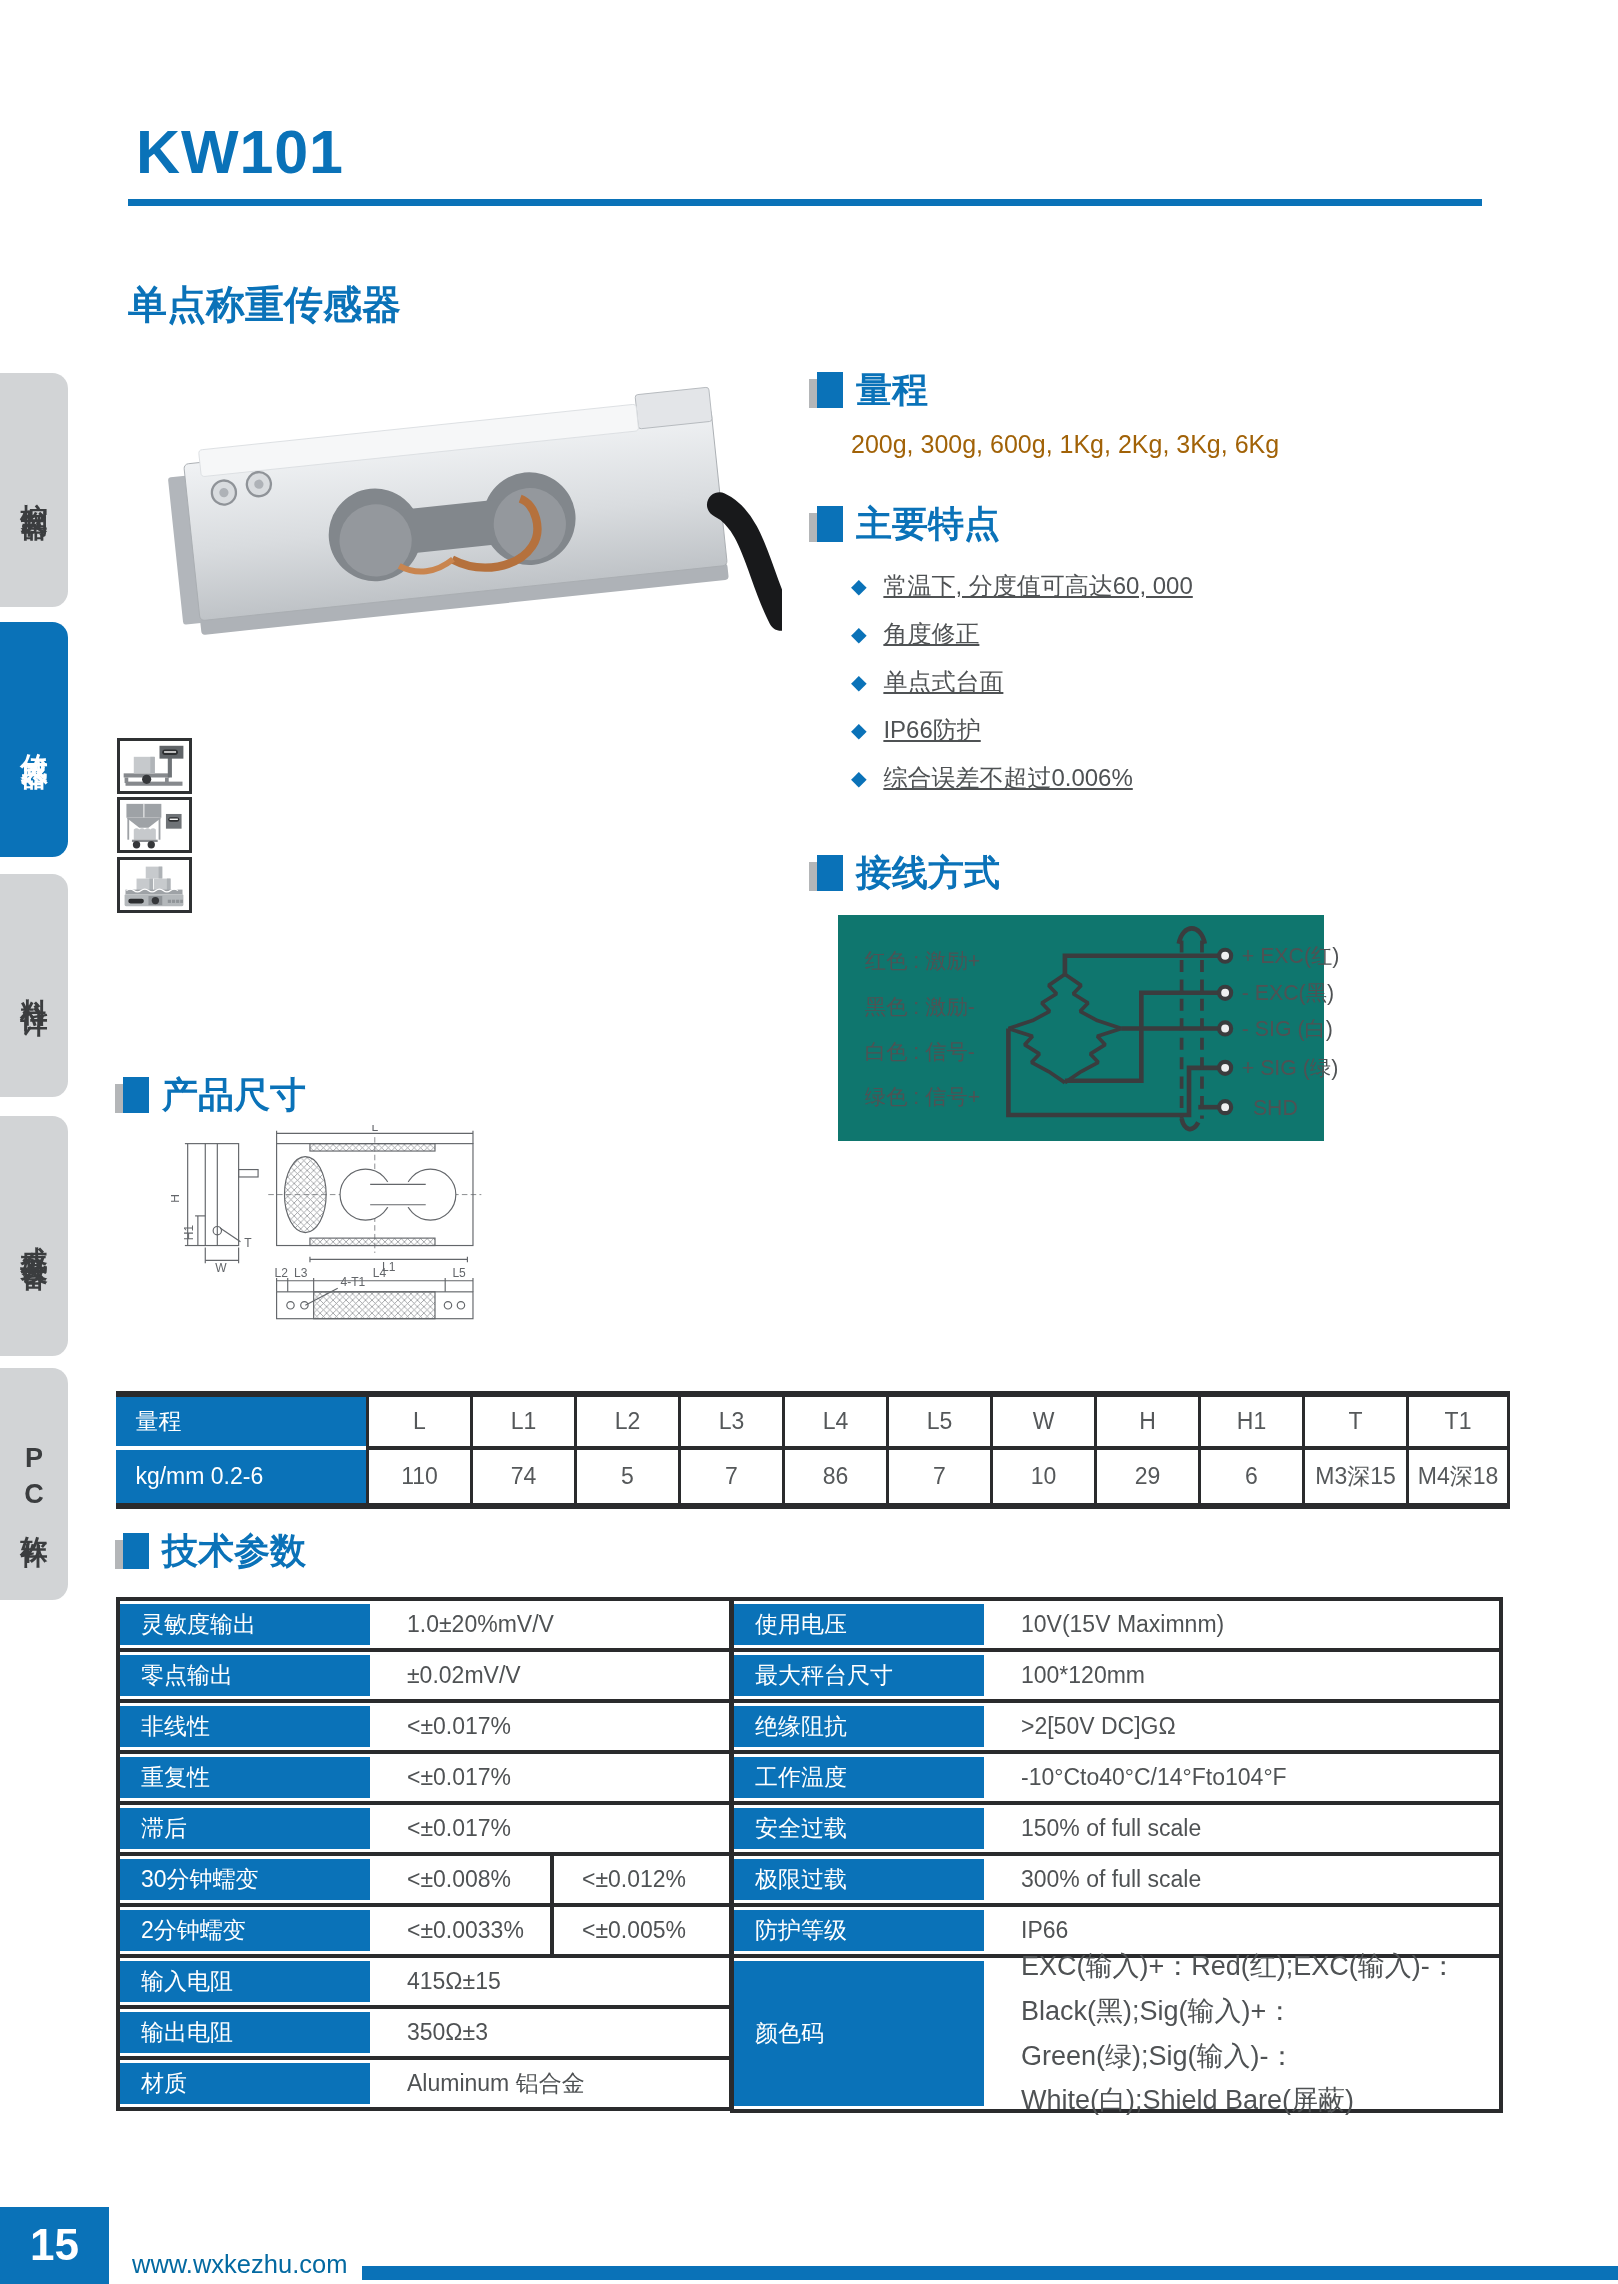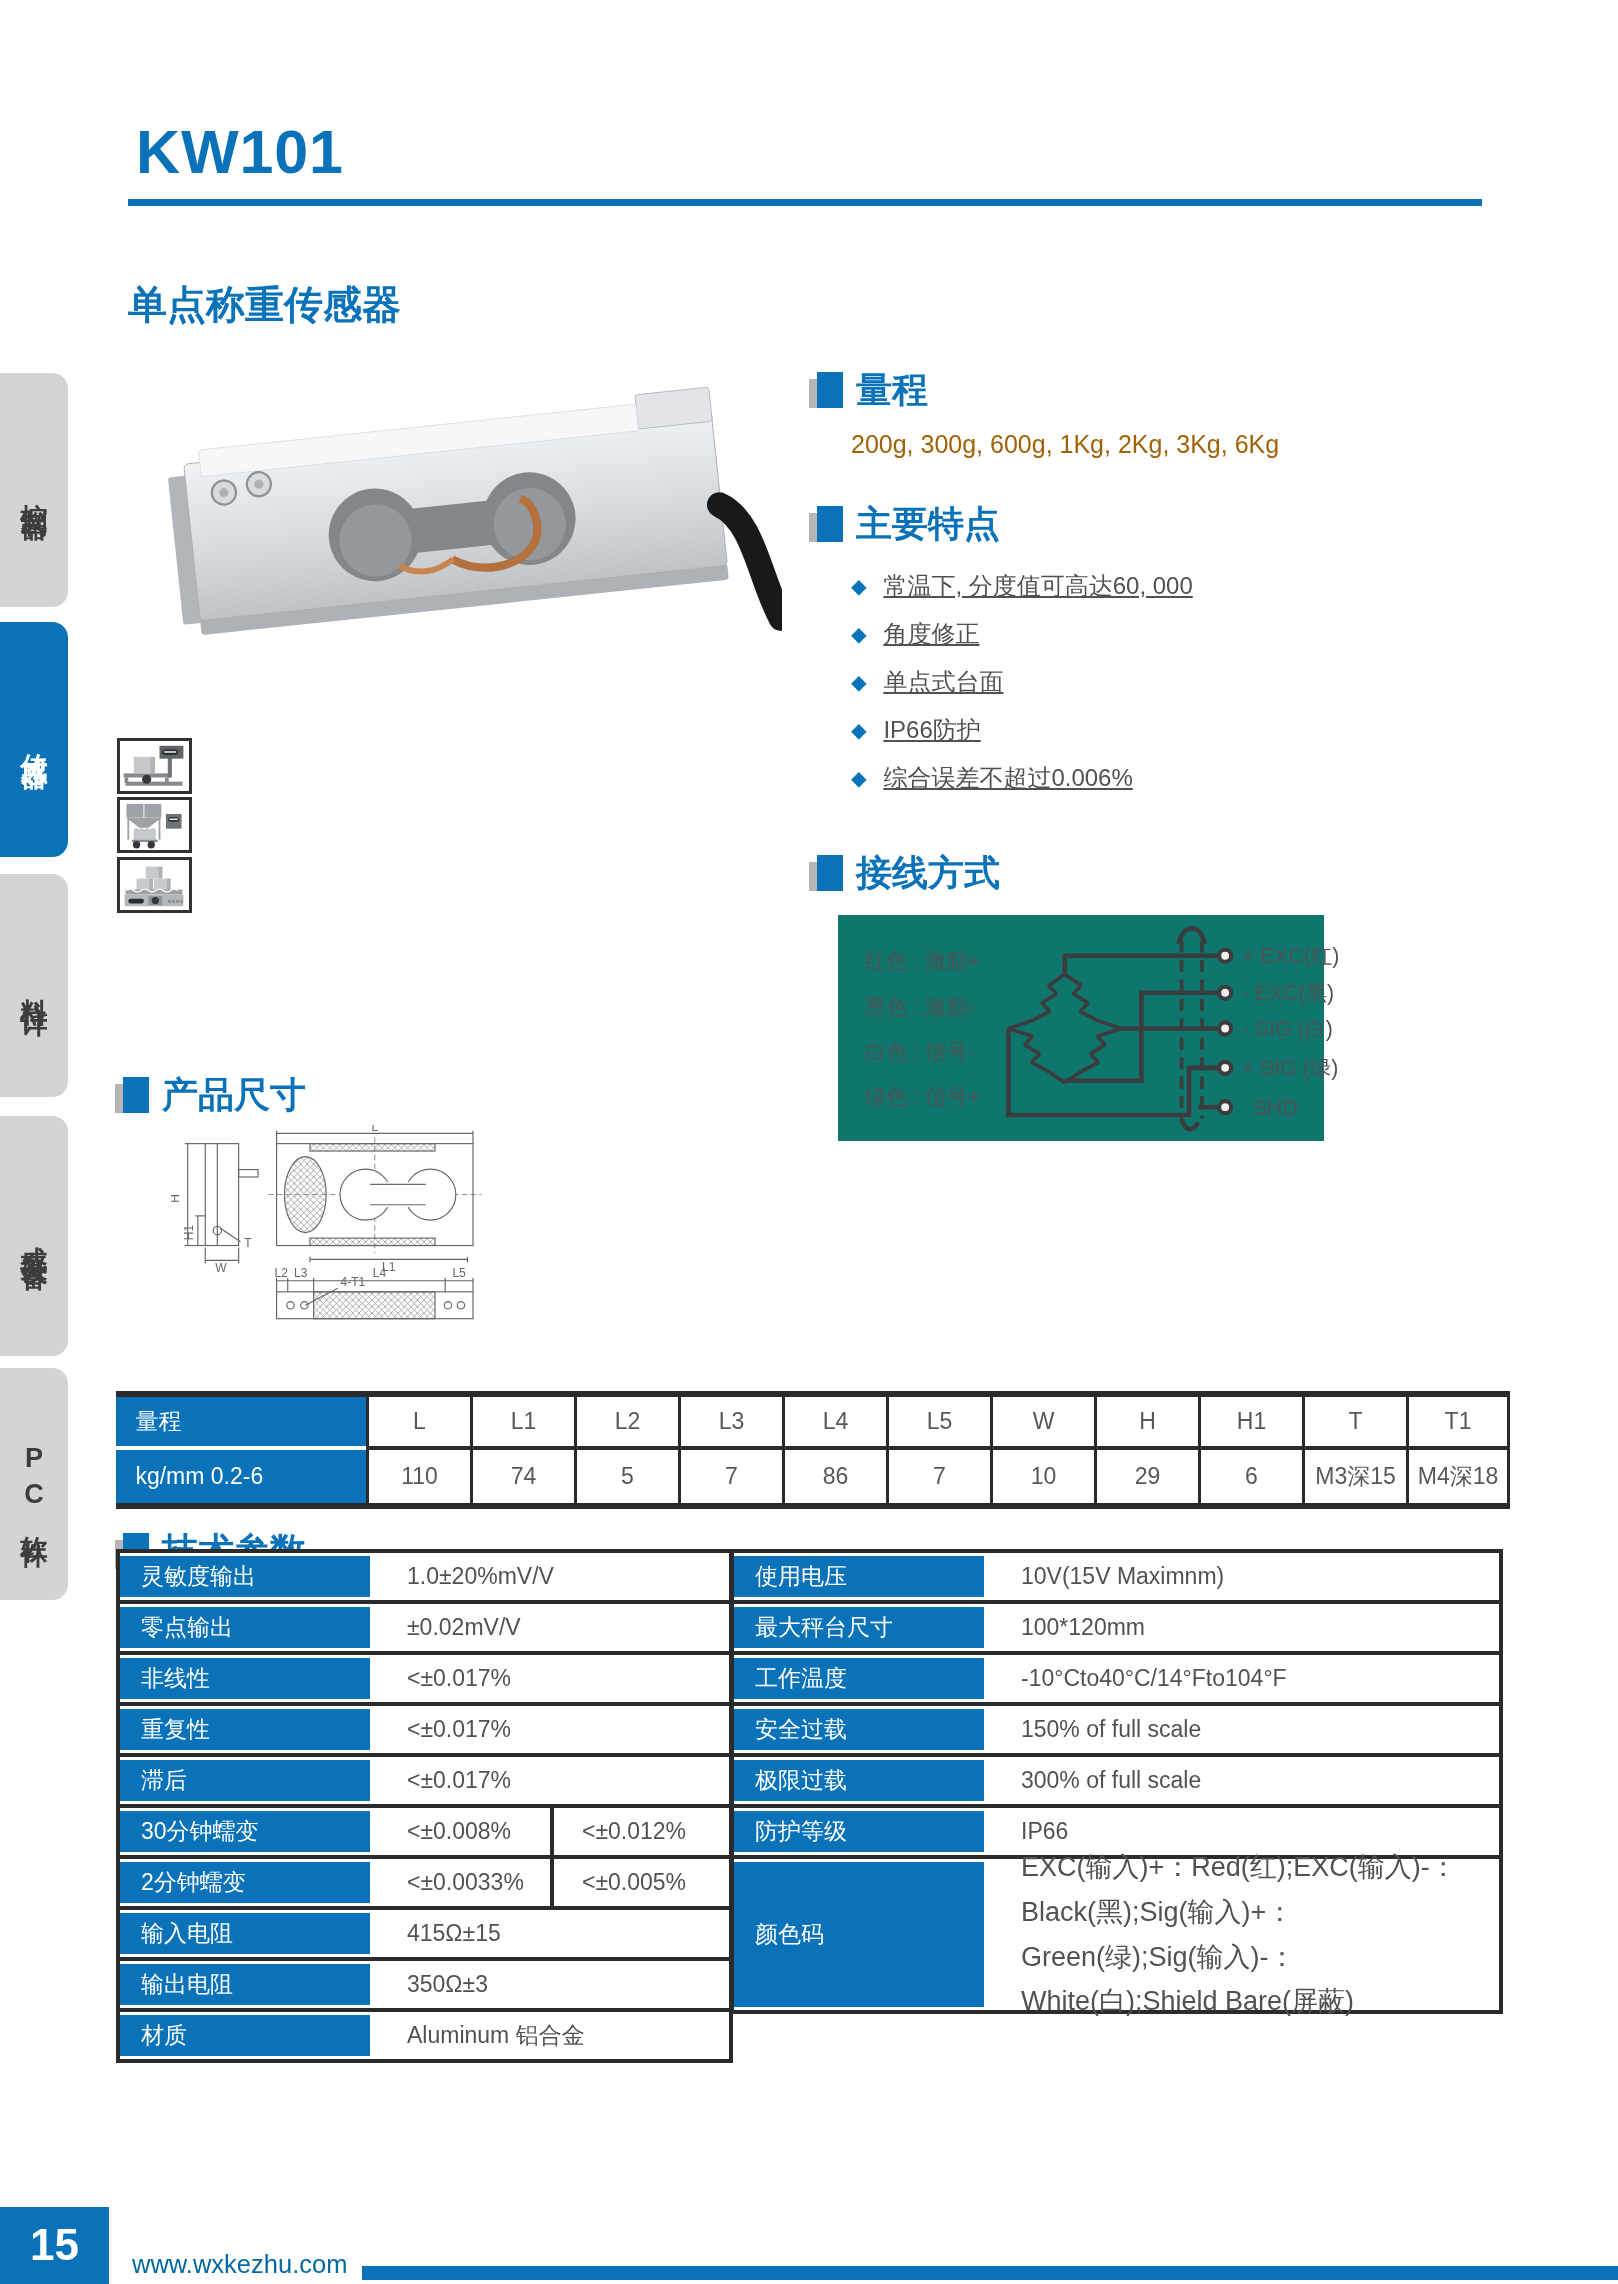--- a/index.html
+++ b/index.html
@@ -39,21 +39,21 @@
   .dim-table{position:absolute;left:116px;top:1391px;width:1394px;
              border-top:6.5px solid #2a2b2d;border-bottom:6.5px solid #2a2b2d;
              display:grid;grid-template-columns:250px repeat(11,1fr);background:#fff;}
   .dc{height:53px;display:flex;align-items:center;justify-content:center;
       font-size:23px;color:#55585a;background:#fff;border-left:3.2px solid #2a2b2d;box-sizing:border-box;}
   .dc.hrow{border-bottom:4.2px solid #2a2b2d;}
   .dc.dlast{border-right:3.2px solid #2a2b2d;}
   .dc-blue{background:#0a72b8;color:#fff;justify-content:flex-start;padding-left:19.4px;border-left:none;}
   .dc-blue.hrow{border-bottom:4.2px solid #ffffff;}
   
-  .spec{position:absolute;top:1549px;border:4.6px solid #2a2b2d;background:#000000;box-sizing:content-box;}
+  .spec{position:absolute;top:1597px;border:4.6px solid #2a2b2d;background:#000000;box-sizing:content-box;}
   .spec-left{left:116px;width:609px;}
   .spec-right{left:730px;width:765px;}
   .srow{position:relative;height:47px;border-bottom:4.6px solid #2a2b2d;background:#fff;}
   .srow.tall{height:151px;}
   .srow.nb{border-bottom:none;}
   .slab{position:absolute;left:0;top:3.2px;bottom:3.2px;width:250px;background:#0a72b8;color:#fff;
         display:flex;align-items:center;padding-left:21px;box-sizing:border-box;font-size:23px;}
   .sval{position:absolute;left:257px;right:0;top:0;bottom:0;display:flex;align-items:center;
         padding-left:30px;font-size:23px;color:#4f5254;}
   .sv1{position:absolute;left:257px;width:177px;top:0;bottom:0;border-right:4.2px solid #2a2b2d;
@@ -427,20 +427,24 @@
   <div class="spec spec-right">
     <div class="srow">
       <div class="slab">使用电压</div>
       <div class="sval">10V(15V Maximnm)</div>
       </div>
     <div class="srow">
       <div class="slab">最大秤台尺寸</div>
       <div class="sval">100*120mm</div>
       </div>
     <div class="srow">
+      <div class="slab">绝缘阻抗</div>
+      <div class="sval">&gt;2[50V DC]GΩ</div>
+      </div>
+    <div class="srow">
       <div class="slab">工作温度</div>
       <div class="sval">-10°Cto40°C/14°Fto104°F</div>
       </div>
     <div class="srow">
       <div class="slab">安全过载</div>
       <div class="sval">150% of full scale</div>
       </div>
     <div class="srow">
       <div class="slab">极限过载</div>
       <div class="sval">300% of full scale</div>

